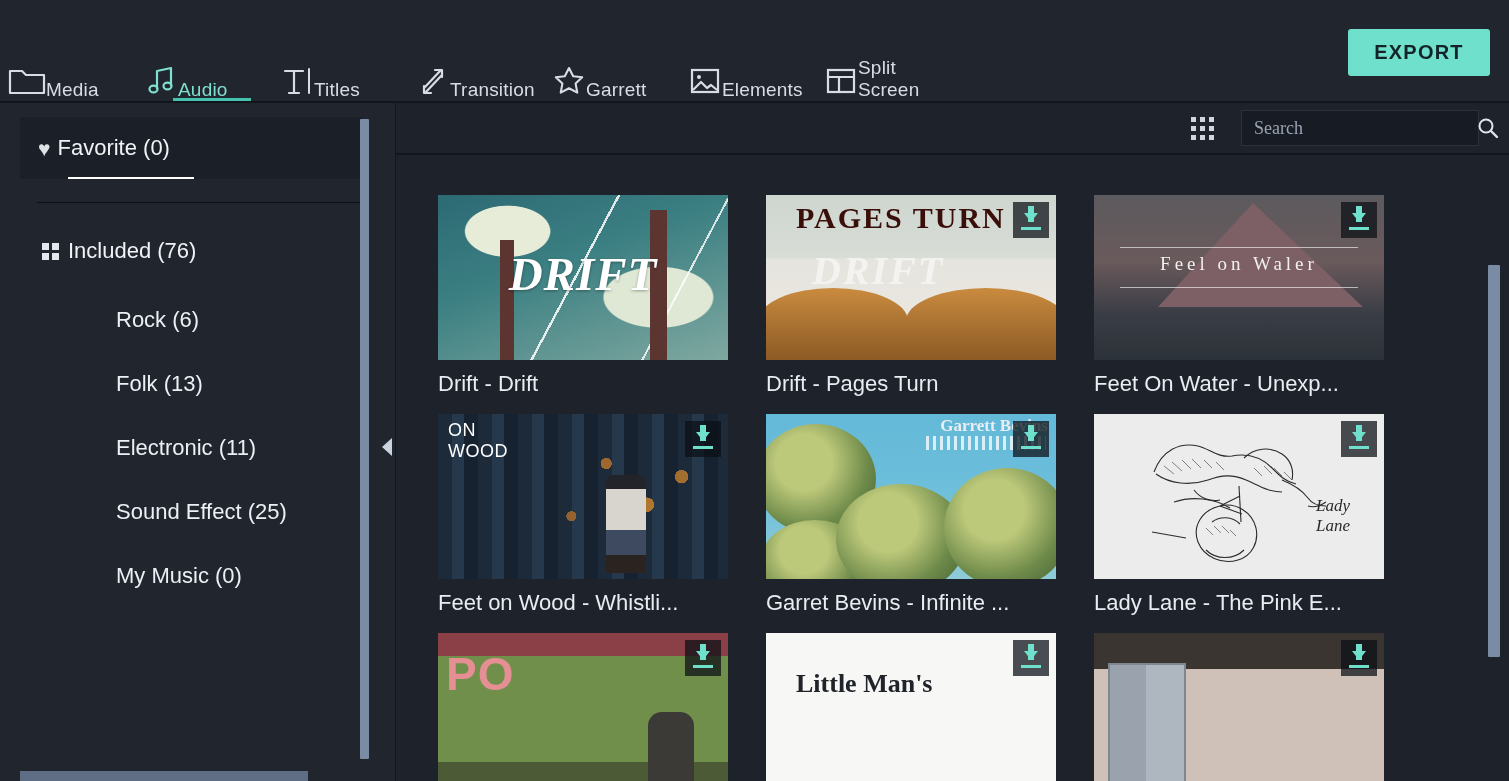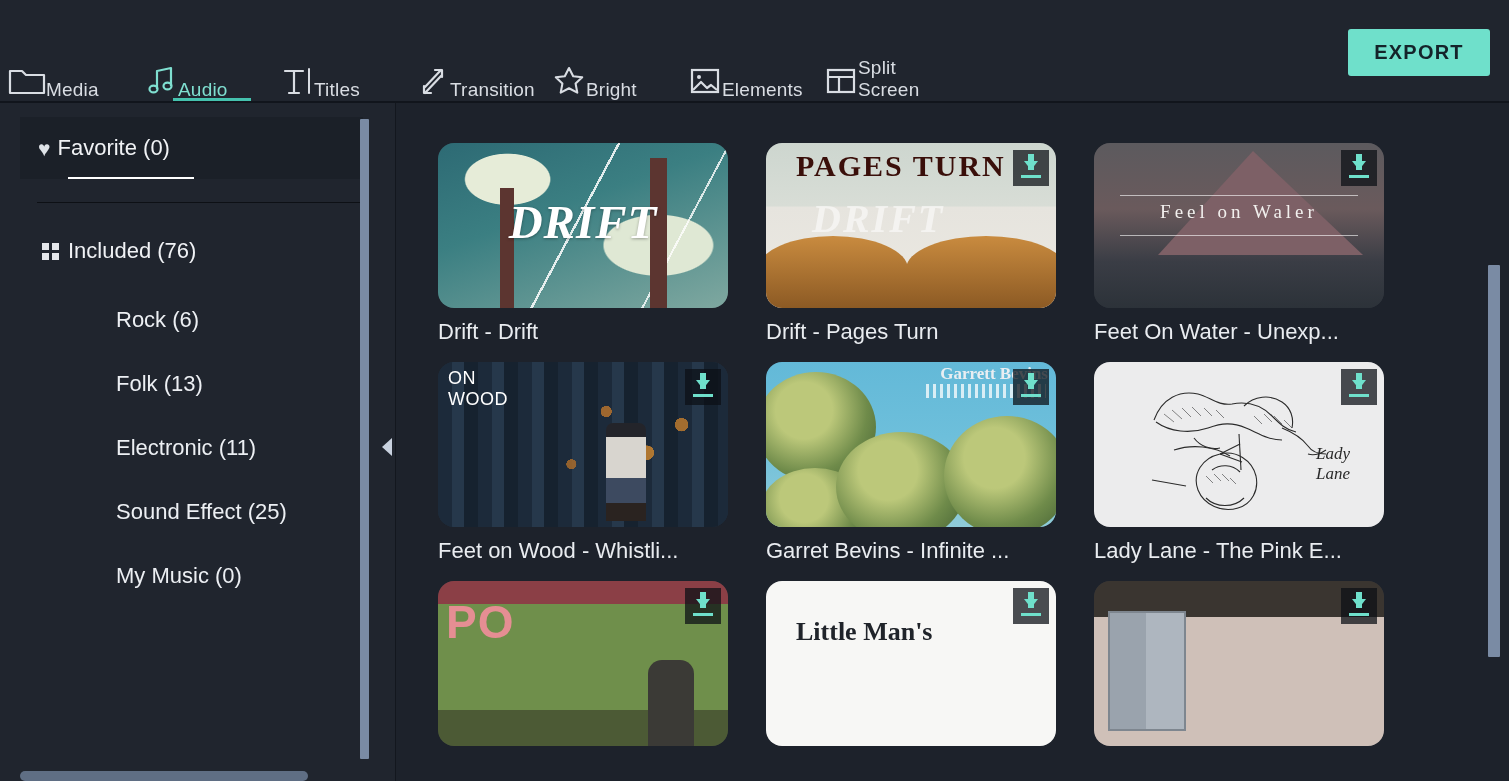--- a/index.html
+++ b/index.html
@@ -218,21 +218,20 @@
     grid-template-columns: repeat(3, 290px);
     column-gap: 38px;
     row-gap: 17px;
   }
   .card { width: 290px; cursor: pointer; }
   .thumb {
     width: 290px; height: 165px;
     position: relative;
     overflow: hidden;
     background: #2a2f38;
-    border-radius: 16px;
   }
   .thumb .art { position: absolute; inset: 0; }
   .dl-badge {
     position: absolute; top: 7px; right: 7px;
     width: 36px; height: 36px;
     background: rgba(12,16,21,.74);
     display: flex; flex-direction: column; align-items: center; justify-content: center;
     cursor: pointer;
   }
   .dl-badge .arrow {
@@ -459,21 +458,21 @@
       </span>
       <span class="tlabel">Transition</span>
     </div>
 
     <div class="tool">
       <span class="ticon">
         <svg width="34" height="34" viewBox="0 0 34 34">
             <path d="M17 4l4.2 8.3 9 1-6.6 6.3 1.7 9-8.3-4.4-8.3 4.4 1.7-9L3.8 13.3l9-1z" fill="none" stroke="#d9dde3" stroke-width="2.1" stroke-linejoin="round"></path>
           </svg>
       </span>
-      <span class="tlabel">Bright</span>
+      <span class="tlabel">Garrett</span>
     </div>
 
     <div class="tool">
       <span class="ticon">
         <svg width="34" height="30" viewBox="0 0 34 30">
             <rect x="4" y="4" width="26" height="22" fill="none" stroke="#d9dde3" stroke-width="2.2"></rect>
             <circle cx="11" cy="11" r="2" fill="#d9dde3"></circle>
             <path d="M5 24l8-8 6 6 4-3 6 5" fill="none" stroke="#d9dde3" stroke-width="2.2" stroke-linejoin="round"></path>
           </svg>
       </span>
@@ -540,20 +539,42 @@
         <div class="thumb"></div>
       </div>
     </div>
 
     <div class="collapse-handle">
       <span class="tri"></span>
     </div>
 
     <div class="main">
 
+      <div class="main-head">
+        <span class="grid-toggle">
+          <i></i>
+            <i></i>
+            <i></i>
+            <i></i>
+            <i></i>
+            <i></i>
+            <i></i>
+            <i></i>
+            <i></i>
+        </span>
+        <div class="search-wrap">
+          <input class="search-input" type="text" placeholder="Search" style="">
+          <span class="search-icon">
+            <svg width="22" height="22" viewBox="0 0 22 22">
+                <circle cx="9" cy="9" r="6.5" fill="none" stroke="#e3e7ec" stroke-width="2"></circle>
+                <path d="M14 14l6 6" stroke="#e3e7ec" stroke-width="2.4" stroke-linecap="round"></path>
+              </svg>
+          </span>
+        </div>
+      </div>
 
       <div class="grid-area">
         <div class="card-grid">
 
           <div class="card">
             <div class="thumb">
               <div class="art art-drift">
                 <span class="tree-a"></span>
                 <span class="tree-b"></span>
                 <div class="wordmark">DRIFT</div>

